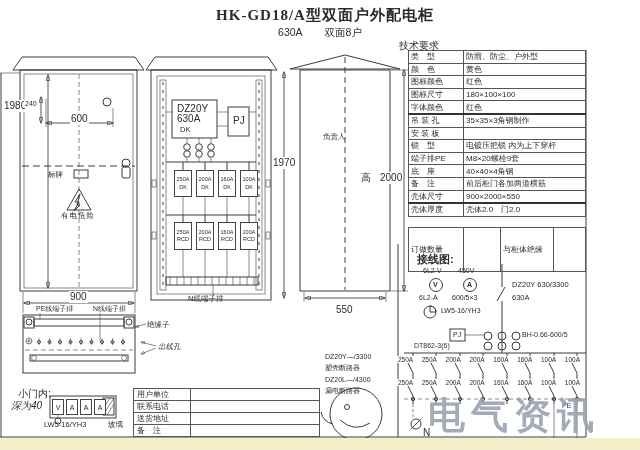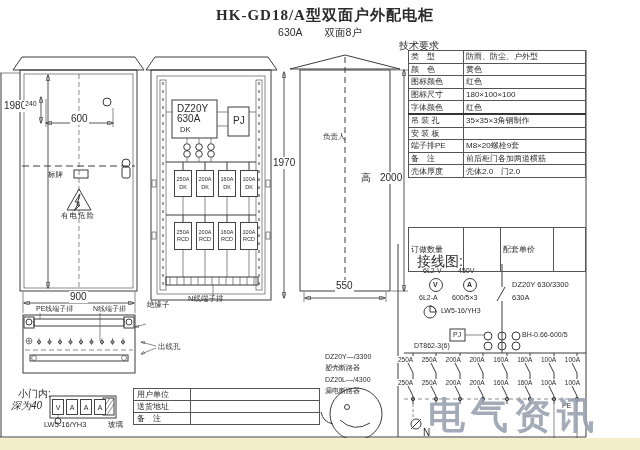--- a/index.html
+++ b/index.html
@@ -4,21 +4,21 @@
 <style>
   html,body{margin:0;padding:0;background:#fff;}
   #wrap{position:relative;width:640px;height:450px;background:#ffffff;overflow:hidden;
         font-family:"Liberation Sans","DejaVu Sans",sans-serif;color:#2b2b2b;}
   svg{position:absolute;left:0;top:0;}
   svg line,svg path,svg rect,svg circle,svg polyline{stroke:#3c3c3c;fill:none;stroke-width:1;}
   .dim{stroke:#444;stroke-width:0.9;}
   .thin{stroke-width:0.6;}
   .t{position:absolute;white-space:nowrap;line-height:1.15;}
   .wbg{background:#fff;padding:0 1px;}.s7{font-size:7px;}.s75{font-size:7.5px;}.s8{font-size:10px;}
-  .s85{font-size:10px;}.s9{font-size:14px;}
+  .s85{font-size:10px;}.s9{font-size:11px;font-weight:bold;}
   .b{font-weight:bold;}
   .title{font-size:15px;font-weight:bold;letter-spacing:1px;text-align:center;width:280px;
          font-family:"Liberation Serif","DejaVu Serif",serif;}
   .subtitle{display:flex;gap:22px;justify-content:center;width:180px;font-size:10.5px;}
   table{border-collapse:collapse;}
   .spec{position:absolute;left:408px;top:50px;width:178px;font-size:8px;table-layout:fixed;}
   .spec td{border:1px solid #555;height:11.6px;padding:0 2px;overflow:hidden;white-space:nowrap;}
   .spec td.l{width:50px;}
   .spec tr:nth-child(5) td{border-bottom:2px solid #333;}
   .spec tr:nth-child(12) td{border-bottom:2px solid #333;}
@@ -254,45 +254,49 @@
       <span>100A</span>
       <span>RCD</span>
     </div>
     </div>
   <div class="t s8 wbg" style="left:272px;top:157px;">1970</div>
   <div class="t s75" style="left:188px;top:295px;">N线端子排</div>
 
   <div class="t s75" style="left:323px;top:133px;">负责人</div>
   <div class="t s8" style="left:361px;top:172px;">高</div>
   <div class="t s8 wbg" style="left:379px;top:172px;">2000</div>
-  <div class="t s8 wbg" style="left:335px;top:280px;">550</div>
+  <div class="t s8 wbg" style="left:335px;top:304px;">550</div>
 
   <div class="t s7" style="left:36px;top:305px;">PE线端子排</div>
   <div class="t s7" style="left:93px;top:305px;">N线端子排</div>
-  <div class="t s75" style="left:147px;top:301px;">绝缘子</div>
-  <div class="t s75" style="left:158px;top:343px;">出线孔</div>
+  <div class="t s75" style="left:147px;top:321px;">绝缘子</div>
+  <div class="t s75" style="left:158px;top:343px;font-style:italic;">出线孔</div>
 
   <div class="t s8" style="left:18px;top:388px;">小门内:</div>
   <div class="t s8" style="left:11px;top:400px;font-style:italic;">深为40</div>
   <div class="meters">
       <div class="mbox">V</div>
       <div class="mbox">A</div>
       <div class="mbox">A</div>
       <div class="mbox">A</div>
     </div>
   <div class="t s75" style="left:44px;top:421px;">LW5-16/YH3</div>
   <div class="t s75" style="left:108px;top:421px;">玻璃</div>
 
   <table class="client">
     <tbody>
         <tr>
         <td class="l">用户单位</td>
         <td></td>
       </tr>
         <tr>
+        <td class="l">联系电话</td>
+        <td></td>
+      </tr>
+        <tr>
         <td class="l">送货地址</td>
         <td></td>
       </tr>
         <tr>
         <td class="l">备　注</td>
         <td></td>
       </tr>
       </tbody>
   </table>
 
@@ -321,39 +325,51 @@
       </tr>
         <tr>
         <td class="l">吊 装 孔</td>
         <td>35×35×3角钢制作</td>
       </tr>
         <tr>
         <td class="l">安 装 板</td>
         <td></td>
       </tr>
         <tr>
+        <td class="l">锁　型</td>
+        <td>电镀压把锁 内为上下穿杆</td>
+      </tr>
+        <tr>
         <td class="l">端子排PE</td>
         <td>M8×20螺栓9套</td>
       </tr>
         <tr>
+        <td class="l">底　座</td>
+        <td>40×40×4角钢</td>
+      </tr>
+        <tr>
         <td class="l">备　注</td>
         <td>前后柜门各加两道横筋</td>
+      </tr>
+        <tr>
+        <td class="l">壳体尺寸</td>
+        <td>900×2000×550</td>
       </tr>
         <tr>
         <td class="l">壳体厚度</td>
         <td>壳体2.0　门2.0</td>
       </tr>
       </tbody>
   </table>
   <table class="order">
     <tbody>
       <tr>
         <td style="width:50px;">订做数量</td>
         <td style="width:32px;"></td>
-        <td style="width:48px;">配套单价</td>
+        <td style="width:48px;">与柜体绝缘</td>
         <td></td>
       </tr>
     </tbody>
   </table>
 
   <div class="t s9" style="left:417px;top:253px;">接线图:</div>
   <div class="t s7" style="left:423px;top:267px;">6L2-V</div>
   <div class="t s7" style="left:458px;top:267px;">450V</div>
   <div class="t s7 b" style="left:433px;top:281px;">V</div>
   <div class="t s7 b" style="left:467px;top:281px;">A</div>

